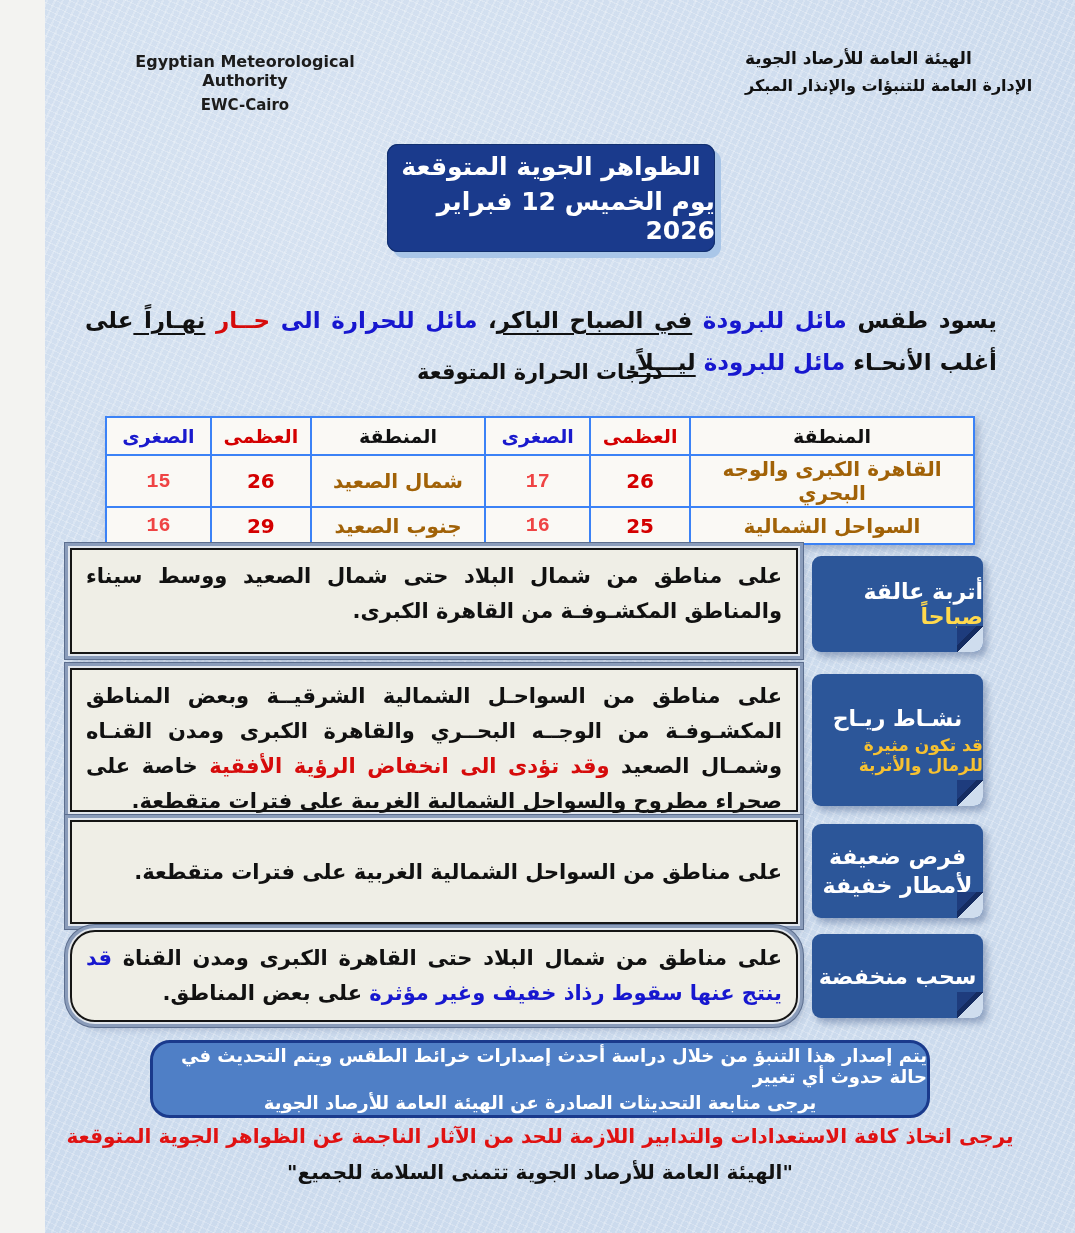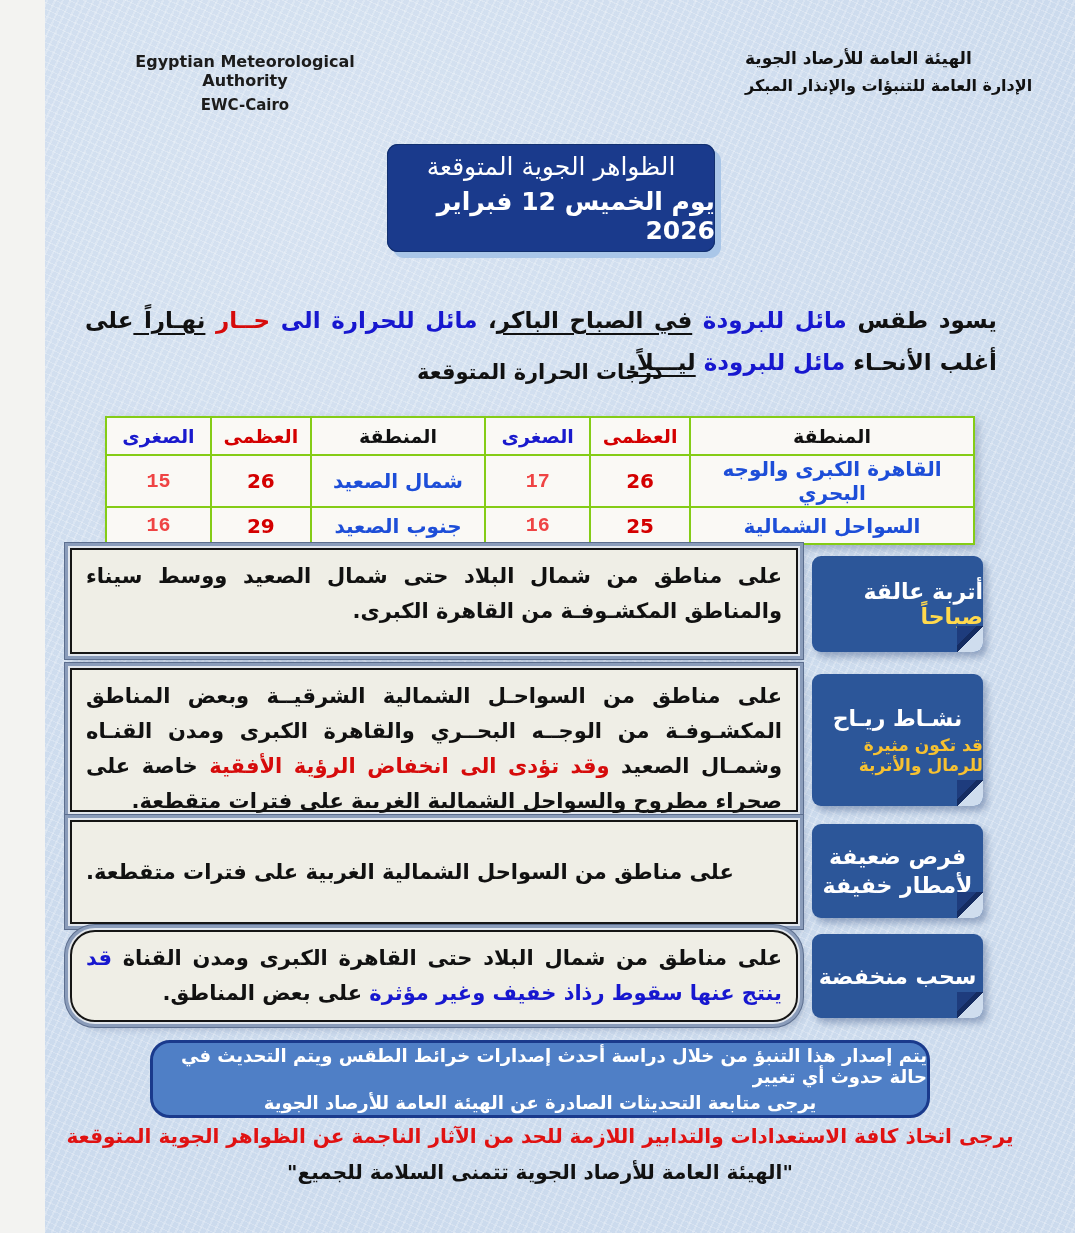--- a/index.html
+++ b/index.html
@@ -21,57 +21,57 @@
   .ar-header .l1{font-size:17px;font-weight:bold;}
   .ar-header .l2{font-size:16px;font-weight:bold;margin-top:8px;}
   .logo{position:absolute;left:500px;top:74px;width:88px;height:82px;}
   
   .title-box{
     position:absolute;left:387px;top:144px;width:328px;height:108px;
     background:#1a3a8c;border-radius:11px;color:#fff;direction:rtl;
     display:flex;flex-direction:column;align-items:center;justify-content:center;gap:6px;
     box-shadow:6px 6px 0 #a9c6e8, 0 0 0 1px #12306f inset;
   }
-  .title-box .l1{font-size:25px;font-weight:normal;}
+  .title-box .l1{font-size:25px;font-weight:bold;}
   .title-box .l2{font-size:25px;font-weight:bold;}
   
   .summary{
     position:absolute;left:85px;top:276px;width:912px;
     direction:rtl;text-align:justify;text-align-last:right;
     font-size:23px;font-weight:bold;line-height:42px;color:#111;
   }
   .c-black{color:#111;}
   .c-blue{color:#1717cf;}
   .c-red{color:#d60b0b;}
   .u{text-decoration:underline;text-decoration-thickness:2px;text-underline-offset:5px;}
   
   .table-title{position:absolute;left:105px;top:360px;width:870px;text-align:center;font-size:21px;font-weight:bold;color:#111;direction:rtl;}
   table.temps{
     position:absolute;left:105px;top:416px;width:870px;direction:rtl;
     border-collapse:collapse;background:#faf9f5;
     box-shadow:3px 4px 8px rgba(60,80,120,.35);
   }
-  table.temps th,table.temps td{border:2px solid #84cc16;text-align:center;vertical-align:middle;}
+  table.temps th,table.temps td{border:2px solid #3b82f6;text-align:center;vertical-align:middle;}
   table.temps th{height:34px;font-size:19px;}
   table.temps td{height:33px;font-size:20px;}
   .th-region{color:#111;font-weight:bold;}
   .th-max{color:#d40000;font-weight:bold;}
   .th-min{color:#1a1acd;font-weight:bold;}
-  .td-region{color:#1d4ed8;font-weight:bold;font-size:19px;}
+  .td-region{color:#a16207;font-weight:bold;font-size:19px;}
   .td-max{color:#d40000;font-weight:bold;}
   .td-min{color:#ef4444;font-weight:bold;font-family:Liberation Mono, monospace;}
   
   .content-box{
     position:absolute;left:70px;width:728px;
     background:#efeee6;border:2px solid #151515;box-sizing:border-box;
     box-shadow:0 0 0 2px #e2e7ee, 0 0 0 5px #8a9cba, 0 0 0 6px #5c6e8e, 5px 6px 9px rgba(60,80,120,.35);
     direction:rtl;color:#111;font-weight:bold;font-size:21px;line-height:35px;
     padding:9px 14px;text-align:justify;text-align-last:right;
   }
-  .content-center{display:flex;align-items:center;justify-content:flex-end;text-align:center;text-align-last:center;}
+  .content-center{display:flex;align-items:center;justify-content:flex-start;text-align:center;text-align-last:center;}
   .side-label{
     position:absolute;left:812px;width:171px;
     background:#2c5699;border-radius:9px;color:#fff;direction:rtl;
     display:flex;flex-direction:column;align-items:center;justify-content:center;gap:4px;
     box-shadow:4px 5px 7px rgba(70,95,140,.45);
   }
   .side-label::after{
     content:"";position:absolute;right:0;bottom:0;width:26px;height:26px;
     background:linear-gradient(to top left, #cfddee 0 49%, #152c61 49% 62%, #1e3c7d 62% 100%);
     border-bottom-right-radius:9px;

